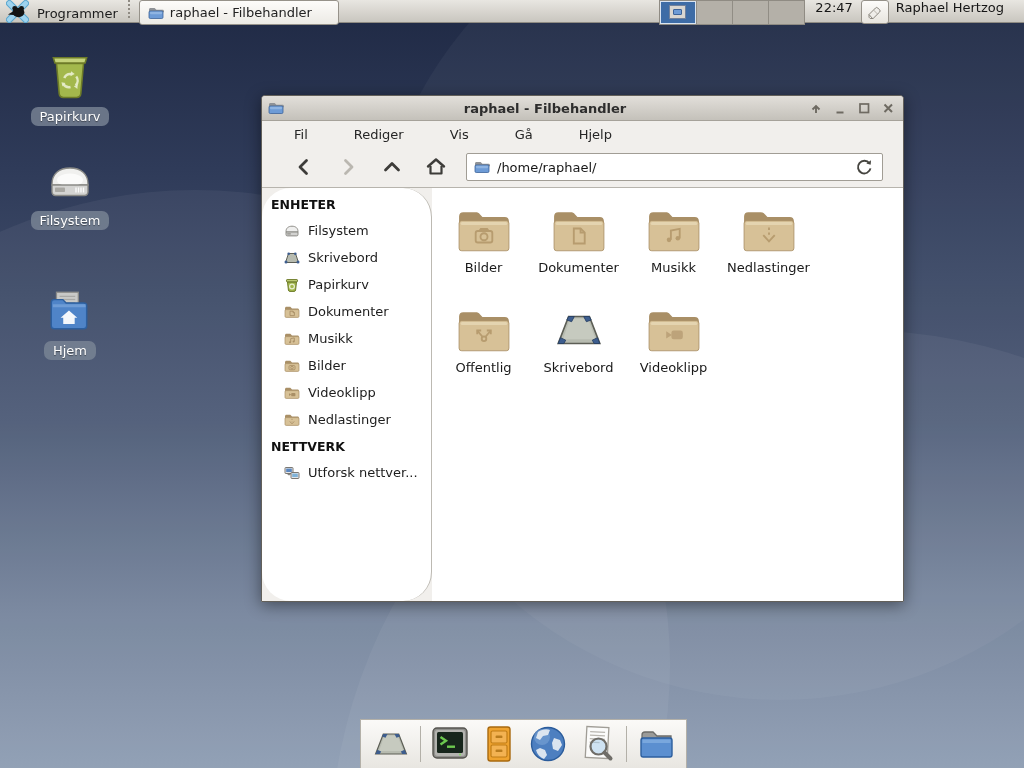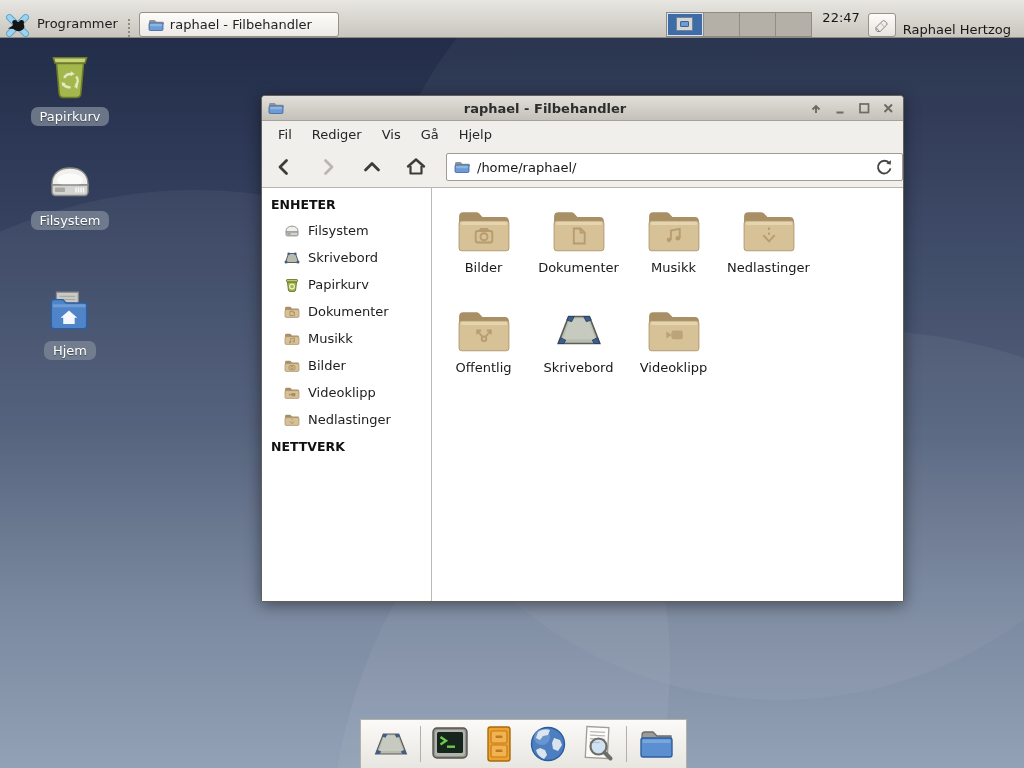--- a/index.html
+++ b/index.html
@@ -7,73 +7,73 @@
   body { font-family:"DejaVu Sans","Liberation Sans",sans-serif; font-size:13px; color:#1d1d1d; position:relative;
          background:linear-gradient(180deg,#1f2944 0%,#2f3b59 22%,#4c5a76 55%,#75849c 80%,#8d9cb2 100%); }
 
   
   .swirl { position:absolute; border-radius:50%; pointer-events:none; }
   .sw1 { width:950px; height:950px; left:-280px; top:190px; background:rgba(255,255,255,0.05); }
   .sw2 { width:820px; height:820px; left:370px; top:-120px; background:rgba(255,255,255,0.04); }
   .sw3 { width:1050px; height:1050px; left:330px; top:330px; background:rgba(255,255,255,0.05); }
 
   
-  .panel { position:absolute; top:0; left:0; width:1024px; height:38px; z-index:50;
+  .panel { position:absolute; top:0; left:0; width:1024px; height:23px; z-index:50;
            background:linear-gradient(#e8e6e1,#c9c6bf); border-bottom:1px solid #8f8b83;
-           display:flex; align-items:flex-end; }
+           display:flex; align-items:flex-start; }
   .panel-logo { margin-left:6px; width:23px; height:23px; }
   .panel-appmenu { display:flex; align-items:center; height:27px; padding:0 6px 0 4px; cursor:default; }
   .panel-appmenu-label { margin-left:4px; color:#1c1c1c; }
   .panel-handle { width:5px; height:18px; margin-left:4px; border-left:2px dotted #8f8b83; }
   .task-button { margin-left:6px; width:200px; height:25px; display:flex; align-items:center; gap:6px;
                  background:linear-gradient(#fdfcfa,#eceae5); border:1px solid #96928a; border-radius:3px; padding:0 8px; }
   .task-label { white-space:nowrap; overflow:hidden; color:#222; }
   .panel-spacer { flex:1; }
   .pager { display:flex; height:25px; border:1px solid #8f8b83; }
   .pager-cell { width:36px; height:23px; background:#b4b0a8; border-left:1px solid #918d85; position:relative; }
   .pager-cell:first-child { border-left:none; }
   .pager-cell.active { background:#3e6ca6; box-shadow:inset 0 0 0 1px #d9e4f2; }
   .pager-mini-window { position:absolute; left:9px; top:4px; width:17px; height:14px; background:#d9d6d1;
                        border:1px solid #70819c; display:flex; align-items:center; justify-content:center; }
   .pager-mini-folder { width:9px; height:6px; background:#6d9bd6; border:1px solid #3c6399; border-radius:1px; }
   .panel-clock { margin:0 8px 12px 10px; color:#161616; }
   .user-button { width:28px; height:24px; background:linear-gradient(#fdfcfa,#e7e4de); border:1px solid #96928a;
                  border-radius:3px; display:flex; align-items:center; justify-content:center; }
-  .panel-user { margin:0 13px 0 7px; color:#161616; white-space:nowrap; }
+  .panel-user { margin:0 20px 0 7px; color:#161616; white-space:nowrap; }
 
   
   .desktop-icon { position:absolute; width:104px; display:flex; flex-direction:column; align-items:center; z-index:5; cursor:default; }
   .di-papirkurv { left:18px; top:50px; }
   .di-filsystem { left:18px; top:156px; }
   .di-hjem      { left:18px; top:288px;align-items:center; }
   .di-label { margin-top:5px; background:rgba(123,134,150,0.8); color:#fff; padding:2px 9px; border-radius:7px;
               text-shadow:0 1px 1px rgba(0,0,0,0.45); white-space:nowrap; }
 
   
   .window { position:absolute; left:261px; top:95px; width:643px; height:507px; z-index:20;
             background:#f1efec; border:1px solid #63605a; border-radius:4px 4px 1px 1px;
             box-shadow:0 3px 16px rgba(0,0,0,0.45); display:flex; flex-direction:column; }
   .titlebar { height:25px; background:linear-gradient(#e2dfda,#c4c1ba); border-bottom:1px solid #a6a29a;
               border-radius:3px 3px 0 0; display:flex; align-items:center; padding:0 6px; }
   .title-text { flex:1; text-align:center; font-weight:bold; color:#2d2d2d; }
   .win-buttons { display:flex; gap:5px; }
   .win-btn { width:19px; height:18px; display:flex; align-items:center; justify-content:center; }
 
-  .menubar { height:26px; display:flex; align-items:center; padding-left:6px; background:#f1efec; }
+  .menubar { height:26px; display:flex; align-items:center; padding-left:22px; background:#f1efec;gap:26px; }
   .menu-item { padding:4px 10px; color:#262626; cursor:default; }
 
-  .toolbar { height:40px; display:flex; align-items:center; padding:0 0; background:#f1efec; }
+  .toolbar { height:40px; display:flex; align-items:center; padding:0 20px; background:#f1efec; }
   .tool-btn { width:44px; height:32px; display:flex; align-items:center; justify-content:center; border-radius:3px; }
   .location-bar { flex:1; height:28px; margin-left:8px; background:#fff; border:1px solid #a19d95; border-radius:2px;
                   display:flex; align-items:center; padding:0 7px; gap:7px; }
   .location-text { flex:1; color:#161616; }
   .reload-btn { width:22px; height:22px; display:flex; align-items:center; justify-content:center; }
 
   .win-content { flex:1; display:flex; border-top:1px solid #b7b4ad; min-height:0; }
-  .sidebar { width:170px; background:#fff; border-right:1px solid #bcb9b2; padding-top:3px; overflow:hidden; }
+  .sidebar { width:170px; background:#fff; border-right:1px solid #bcb9b2; padding-top:3px; overflow:hidden;border-radius:29px; }
   .sb-header { height:26px; display:flex; align-items:center; padding-left:9px; font-weight:bold; font-size:12.5px; color:#111; }
   .sb-item { height:27px; display:flex; align-items:center; padding-left:22px; gap:8px; color:#1d1d1d; cursor:default; }
   .sb-item.selected { background:#4282cd; color:#fff; }
   .sb-item svg { flex:0 0 auto; }
 
   .right-pane { flex:1; display:flex; flex-direction:column; min-width:0; }
   .files-view { flex:1; background:#fff; padding:13px 0 0 4px;
                 display:grid; grid-template-columns:repeat(4,95px); grid-auto-rows:100px; align-content:start; }
   .file-item { display:flex; flex-direction:column; align-items:center; justify-content:flex-start; padding-top:6px; cursor:default; }
   .file-label { margin-top:7px; color:#191919; white-space:nowrap; }
@@ -343,20 +343,30 @@
         <svg width="16" height="16" viewBox="0 0 16 16">
           <path d="M1 4.2 c0-.9.6-1.5 1.5-1.5 h3.8 l1.7 1.7 h5.5 c.9 0 1.5.6 1.5 1.5 v.8 H1 z" fill="#a98f66"></path>
           <rect x="1" y="5.6" width="14" height="7.8" rx="1.1" fill="#d7c197" stroke="#a98f66" stroke-width="0.7"></rect>
           <path d="M8 6.8 v2.6" stroke="#a98f66" stroke-width="0.9" stroke-dasharray="1.2 1"></path>
           <path d="M5.8 9.4 L8 11.8 10.2 9.4" fill="none" stroke="#a98f66" stroke-width="0.9"></path>
         </svg>
         <span>Nedlastinger</span>
       </div>
 
       <div class="sb-header">NETTVERK</div>
+      <div class="sb-item">
+        <svg width="16" height="16" viewBox="0 0 16 16">
+          <rect x="1" y="2.5" width="8" height="6" rx="0.8" fill="#e3e6ea" stroke="#6d6a64" stroke-width="0.9"></rect>
+          <rect x="2.2" y="3.6" width="5.6" height="3.4" fill="#5a87c0"></rect>
+          <path d="M4 8.5 v1.2 h2 V8.5" stroke="#6d6a64" stroke-width="0.9" fill="none"></path>
+          <rect x="7" y="7.5" width="8" height="6" rx="0.8" fill="#e3e6ea" stroke="#6d6a64" stroke-width="0.9"></rect>
+          <rect x="8.2" y="8.6" width="5.6" height="3.4" fill="#7fb2d8"></rect>
+        </svg>
+        <span>Utforsk nettver...</span>
+      </div>
     </div>
 
     <div class="right-pane">
       <div class="files-view">
 
         <div class="file-item">
           <svg width="54" height="46" viewBox="0 0 52 44">
             <path d="M2 9 C2 6.5 3.5 5 6 5 h12 c1.8 0 3 .6 4 1.8 L24.5 9.5 H46 c2.5 0 4 1.5 4 4 v3 H2 Z" fill="#a98f66"></path>
             <rect x="2" y="13" width="48" height="29" rx="2.5" fill="#d7c197" stroke="#a98f66" stroke-width="0.8"></rect>
             <rect x="3.5" y="14.2" width="45" height="3" rx="1.5" fill="#e4d4b0"></rect>

